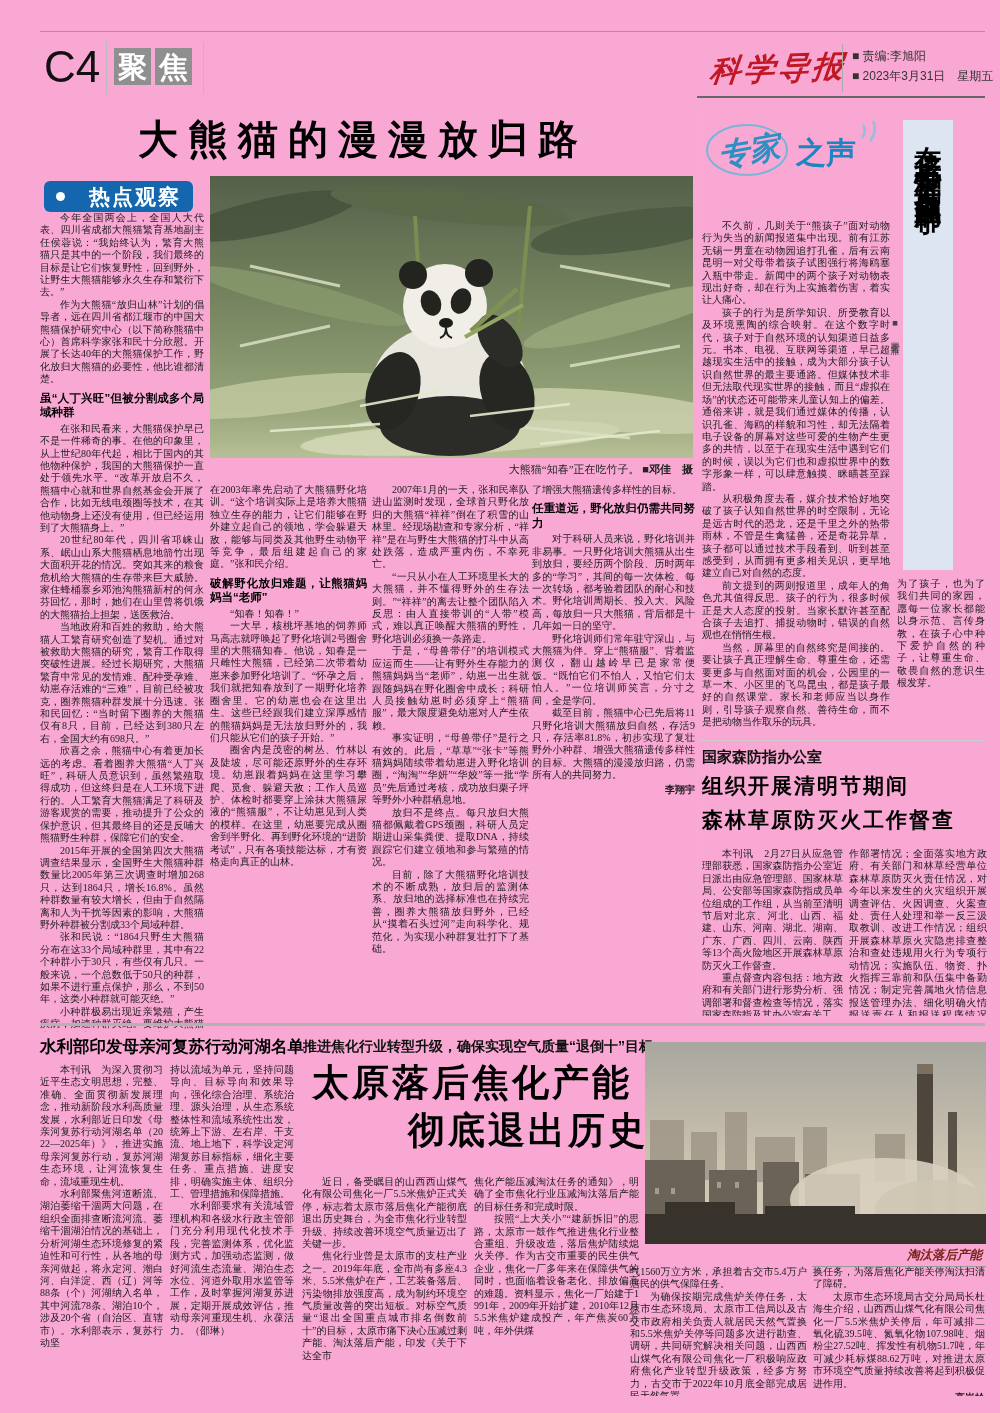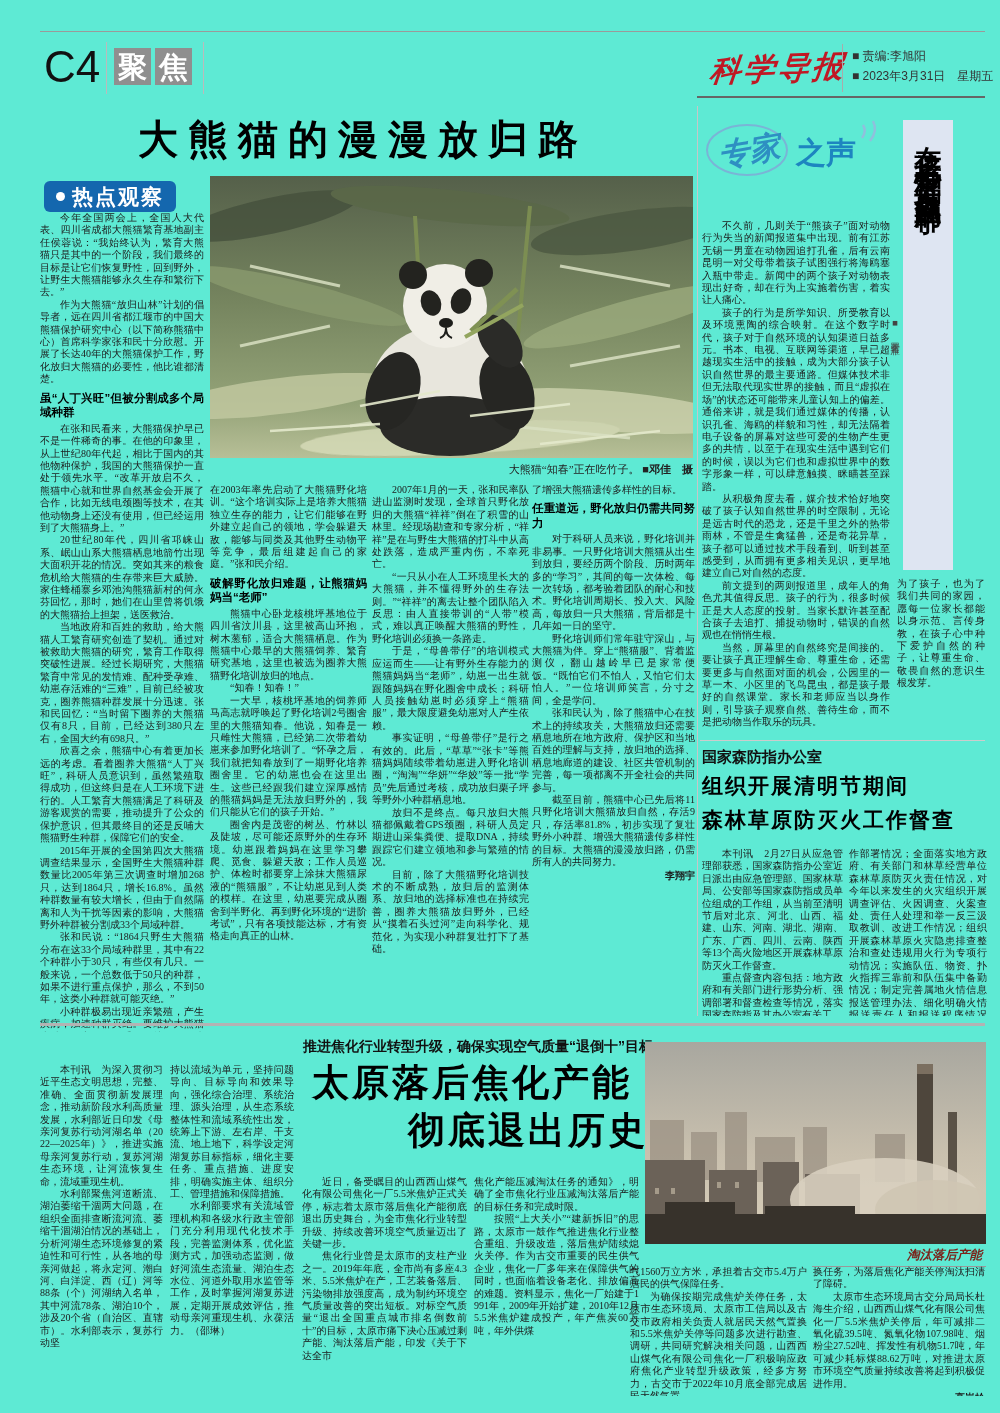--- a/index.html
+++ b/index.html
@@ -1,16 +1,16 @@
 <!DOCTYPE html>
 <html><head>
 <meta charset="utf-8">
 <style>
   html,body{margin:0;padding:0;background:#e9e9e7;}
-  .page{position:relative;width:1000px;height:1413px;margin:0 auto;background:#5eead4;
+  .page{position:relative;width:1000px;height:1413px;margin:0 auto;background:#f9a8d4;
         font-family:"Liberation Serif",serif;color:#1c1c1c;overflow:hidden;}
   .abs{position:absolute;}
   .rule{position:absolute;background:#9a9a9a;}
   
   .pagecode{font-family:"Liberation Sans",sans-serif;font-size:44px;color:#111;}
   .focus-box{display:inline-block;width:37px;height:37px;background:#8f8f8f;color:#fff;
              font-family:"Liberation Sans",sans-serif;font-weight:bold;font-size:29px;
              line-height:38px;text-align:center;margin-right:4px;}
   .masthead{font-style:italic;font-weight:bold;font-size:31px;color:#c01824;
             letter-spacing:3px;transform:skewX(-8deg) rotate(-2deg);font-family:"DejaVu Serif",serif;}
@@ -21,21 +21,21 @@
   .t-p{text-indent:2em;}
   .t-cont{text-indent:0;}
   .t-q{text-indent:2em;}
   .t-sub{font-family:"Liberation Sans",sans-serif;font-weight:bold;font-size:11.5px;
          line-height:14.5px;margin:5px 0 3px;text-indent:0;color:#000;}
   .t-by{text-align:right;font-weight:bold;margin-top:2px;}
   .headline-main{font-family:"Liberation Sans",sans-serif;font-weight:bold;font-size:40px;
                  letter-spacing:10px;color:#000;white-space:nowrap;}
   .badge{background:#1467ae;border-radius:6px;color:#fff;height:31px;
          font-family:"Liberation Sans",sans-serif;font-weight:bold;font-size:21px;
-         line-height:31px;letter-spacing:2px;padding:0 12px;display:flex;align-items:center;gap:7px;}
+         line-height:31px;letter-spacing:2px;padding:0 12px;display:flex;align-items:center;gap:24px;}
   .badge .dot{width:9px;height:9px;border-radius:50%;background:#fff;display:inline-block;}
   .caption{font-size:11px;text-align:right;color:#222;}
   .caption b{font-family:"Liberation Sans",sans-serif;}
   
   .v-strip{background:#dee5f2;}
   .v-head{writing-mode:vertical-rl;font-family:"Liberation Sans",sans-serif;font-weight:bold;
           font-size:27px;letter-spacing:5px;color:#000;margin:4px auto;}
   .v-byline{writing-mode:vertical-rl;font-size:9.5px;color:#444;letter-spacing:2px;}
   .sec-kicker{font-family:"Liberation Sans",sans-serif;font-weight:bold;font-size:15px;color:#111;}
   .sec-head{font-family:"Liberation Sans",sans-serif;font-weight:bold;font-size:21px;
@@ -146,39 +146,37 @@
       <div class="t-p">20世纪80年代，四川省邛崃山系、岷山山系大熊猫栖息地箭竹出现大面积开花的情况。突如其来的粮食危机给大熊猫的生存带来巨大威胁。家住蜂桶寨乡邓池沟熊猫新村的何永芬回忆，那时，她们在山里曾将饥饿的大熊猫抬上担架，送医救治。</div>
       <div class="t-p">当地政府和百姓的救助，给大熊猫人工繁育研究创造了契机。通过对被救助大熊猫的研究，繁育工作取得突破性进展。经过长期研究，大熊猫繁育中常见的发情难、配种受孕难、幼崽存活难的“三难”，目前已经被攻克，圈养熊猫种群发展十分迅速。张和民回忆：“当时留下圈养的大熊猫仅有8只，目前，已经达到380只左右，全国大约有698只。”</div>
       <div class="t-p">欣喜之余，熊猫中心有着更加长远的考虑。看着圈养大熊猫“人丁兴旺”，科研人员意识到，虽然繁殖取得成功，但这终归是在人工环境下进行的。人工繁育大熊猫满足了科研及游客观赏的需要，推动提升了公众的保护意识，但其最终目的还是反哺大熊猫野生种群，保障它们的安全。</div>
       <div class="t-p">2015年开展的全国第四次大熊猫调查结果显示，全国野生大熊猫种群数量比2005年第三次调查时增加268只，达到1864只，增长16.8%。虽然种群数量有较大增长，但由于自然隔离和人为干扰等因素的影响，大熊猫野外种群被分割成33个局域种群。</div>
       <div class="t-p">张和民说：“1864只野生大熊猫分布在这33个局域种群里，其中有22个种群小于30只，有些仅有几只。一般来说，一个总数低于50只的种群，如果不进行重点保护，那么，不到50年，这类小种群就可能灭绝。”</div>
       <div class="t-p">小种群极易出现近亲繁殖，产生疾病，加速种群灭绝。要维护大熊猫小种群的安全，最重要的就是增强遗传多样性。熊猫中心研究发现，放归大熊猫是改善遗传多样性最有效的办法。</div>
     </div>
   <div class="col" style="left:210px;top:484px;width:157px;height:538px;">
       <div class="t-cont">在2003年率先启动了大熊猫野化培训。“这个培训实际上是培养大熊猫独立生存的能力，让它们能够在野外建立起自己的领地，学会躲避天敌，能够与同类及其他野生动物平等竞争，最后组建起自己的家庭。”张和民介绍。</div>
       <div class="t-sub">破解野化放归难题，让熊猫妈妈当“老师”</div>
-      <div class="t-p">熊猫中心卧龙核桃坪基地位于四川省汶川县，这里被高山环抱，树木葱郁，适合大熊猫栖息。作为熊猫中心最早的大熊猫饲养、繁育研究基地，这里也被选为圈养大熊猫野化培训放归的地点。</div>
       <div class="t-q">“知春！知春！”</div>
       <div class="t-p">一大早，核桃坪基地的饲养师马高志就呼唤起了野化培训2号圈舍里的大熊猫知春。他说，知春是一只雌性大熊猫，已经第二次带着幼崽来参加野化培训了。“怀孕之后，我们就把知春放到了一期野化培养圈舍里。它的幼崽也会在这里出生。这些已经跟我们建立深厚感情的熊猫妈妈是无法放归野外的，我们只能从它们的孩子开始。”</div>
       <div class="t-p">圈舍内是茂密的树丛、竹林以及陡坡，尽可能还原野外的生存环境。幼崽跟着妈妈在这里学习攀爬、觅食、躲避天敌；工作人员巡护、体检时都要穿上涂抹大熊猫尿液的“熊猫服”，不让幼崽见到人类的模样。在这里，幼崽要完成从圈舍到半野化、再到野化环境的“进阶考试”，只有各项技能达标，才有资格走向真正的山林。</div>
     </div>
   <div class="col" style="left:372px;top:484px;width:157px;height:538px;">
       <div class="t-p">2007年1月的一天，张和民率队进山监测时发现，全球首只野化放归的大熊猫“祥祥”倒在了积雪的山林里。经现场勘查和专家分析，“祥祥”是在与野生大熊猫的打斗中从高处跌落，造成严重内伤，不幸死亡。</div>
       <div class="t-p">“一只从小在人工环境里长大的大熊猫，并不懂得野外的生存法则。”“祥祥”的离去让整个团队陷入反思：由人直接带训的“人带”模式，难以真正唤醒大熊猫的野性，野化培训必须换一条路走。</div>
       <div class="t-p">于是，“母兽带仔”的培训模式应运而生——让有野外生存能力的熊猫妈妈当“老师”，幼崽一出生就跟随妈妈在野化圈舍中成长；科研人员接触幼崽时必须穿上“熊猫服”，最大限度避免幼崽对人产生依赖。</div>
       <div class="t-p">事实证明，“母兽带仔”是行之有效的。此后，“草草”“张卡”等熊猫妈妈陆续带着幼崽进入野化培训圈，“淘淘”“华妍”“华姣”等一批“学员”先后通过考核，成功放归栗子坪等野外小种群栖息地。</div>
       <div class="t-p">放归不是终点。每只放归大熊猫都佩戴着GPS颈圈，科研人员定期进山采集粪便、提取DNA，持续跟踪它们建立领地和参与繁殖的情况。</div>
       <div class="t-p">目前，除了大熊猫野化培训技术的不断成熟，放归后的监测体系、放归地的选择标准也在持续完善，圈养大熊猫放归野外，已经从“摸着石头过河”走向科学化、规范化，为实现小种群复壮打下了基础。</div>
     </div>
   <div class="col" style="left:532px;top:484px;width:163px;height:538px;">
       <div class="t-cont">了增强大熊猫遗传多样性的目标。</div>
       <div class="t-sub">任重道远，野化放归仍需共同努力</div>
       <div class="t-p">对于科研人员来说，野化培训并非易事。一只野化培训大熊猫从出生到放归，要经历两个阶段、历时两年多的“学习”，其间的每一次体检、每一次转场，都考验着团队的耐心和技术。野化培训周期长、投入大、风险高，每放归一只大熊猫，背后都是十几年如一日的坚守。</div>
       <div class="t-p">野化培训师们常年驻守深山，与大熊猫为伴。穿上“熊猫服”、背着监测仪，翻山越岭早已是家常便饭。“既怕它们不怕人，又怕它们太怕人。”一位培训师笑言，分寸之间，全是学问。</div>
-      <div class="t-p">张和民认为，除了熊猫中心在技术上的持续攻关，大熊猫放归还需要栖息地所在地方政府、保护区和当地百姓的理解与支持，放归地的选择、栖息地廊道的建设、社区共管机制的完善，每一项都离不开全社会的共同参与。</div>
       <div class="t-p">截至目前，熊猫中心已先后将11只野化培训大熊猫放归自然，存活9只，存活率81.8%，初步实现了复壮野外小种群、增强大熊猫遗传多样性的目标。大熊猫的漫漫放归路，仍需所有人的共同努力。</div>
       <div class="t-by">李翔宇</div>
     </div>
 
   <div class="rule" style="left:697px;top:106px;width:1px;height:910px;background:#c7c7c7;"></div>
 
   <div class="abs" style="left:702px;top:116px;">
     <svg width="195" height="64" viewBox="0 0 195 64">
       <ellipse cx="45" cy="34" rx="40" ry="25" fill="none" stroke="#7ab4d6" stroke-width="2"></ellipse>
       <text x="16" y="46" font-size="31" font-style="italic" font-weight="bold" fill="#2e8fc2" font-family="DejaVu Serif, serif" transform="rotate(-10 45 34)">专家</text>
@@ -211,20 +209,21 @@
   <div class="col" style="left:702px;top:848px;width:141px;height:168px;">
       <div class="t-p">本刊讯　2月27日从应急管理部获悉，国家森防指办公室近日派出由应急管理部、国家林草局、公安部等国家森防指成员单位组成的工作组，从当前至清明节后对北京、河北、山西、福建、山东、河南、湖北、湖南、广东、广西、四川、云南、陕西等13个高火险地区开展森林草原防灭火工作督查。</div>
       <div class="t-p">重点督查内容包括：地方政府和有关部门进行形势分析、强调部署和督查检查等情况，落实国家森防指及其办公室有关工</div>
     </div>
   <div class="col" style="left:849px;top:848px;width:138px;height:168px;">
       <div class="t-cont">作部署情况；全面落实地方政府、有关部门和林草经营单位森林草原防灭火责任情况，对今年以来发生的火灾组织开展调查评估、火因调查、火案查处、责任人处理和举一反三汲取教训、改进工作情况；组织开展森林草原火灾隐患排查整治和查处违规用火行为专项行动情况；实施队伍、物资、扑火指挥三靠前和队伍集中备勤情况；制定完善属地火情信息报送管理办法、细化明确火情报送责任人和报送程序情况等。</div>
     </div>
 
   <div class="rule" style="left:40px;top:1023px;width:945px;height:3px;background:#b3b3b3;"></div>
 
+  <div class="abs water-head" style="left:40px;top:1036px;">水利部印发母亲河复苏行动河湖名单</div>
   <div class="col" style="left:40px;top:1064px;width:123px;height:326px;">
       <div class="t-p">本刊讯　为深入贯彻习近平生态文明思想，完整、准确、全面贯彻新发展理念，推动新阶段水利高质量发展，水利部近日印发《母亲河复苏行动河湖名单（2022—2025年）》，推进实施母亲河复苏行动，复苏河湖生态环境，让河流恢复生命，流域重现生机。</div>
       <div class="t-p">水利部聚焦河道断流、湖泊萎缩干涸两大问题，在组织全面排查断流河流、萎缩干涸湖泊情况的基础上，分析河湖生态环境修复的紧迫性和可行性，从各地的母亲河做起，将永定河、潮白河、白洋淀、西（辽）河等88条（个）河湖纳入名单，其中河流78条、湖泊10个，涉及20个省（自治区、直辖市）。水利部表示，复苏行动坚</div>
     </div>
   <div class="col" style="left:170px;top:1064px;width:124px;height:326px;">
       <div class="t-cont">持以流域为单元，坚持问题导向、目标导向和效果导向，强化综合治理、系统治理、源头治理，从生态系统整体性和流域系统性出发，统筹上下游、左右岸、干支流、地上地下，科学设定河湖复苏目标指标，细化主要任务、重点措施、进度安排，明确实施主体、组织分工、管理措施和保障措施。</div>
       <div class="t-p">水利部要求有关流域管理机构和各级水行政主管部门充分利用现代化技术手段，完善监测体系，优化监测方式，加强动态监测，做好河流生态流量、湖泊生态水位、河道外取用水监管等工作，及时掌握河湖复苏进展，定期开展成效评估，推动母亲河重现生机、永葆活力。（邵琳）</div>
     </div>
 
   <div class="abs coking-kicker" style="left:303px;top:1038px;">推进焦化行业转型升级，确保实现空气质量“退倒十”目标</div>

